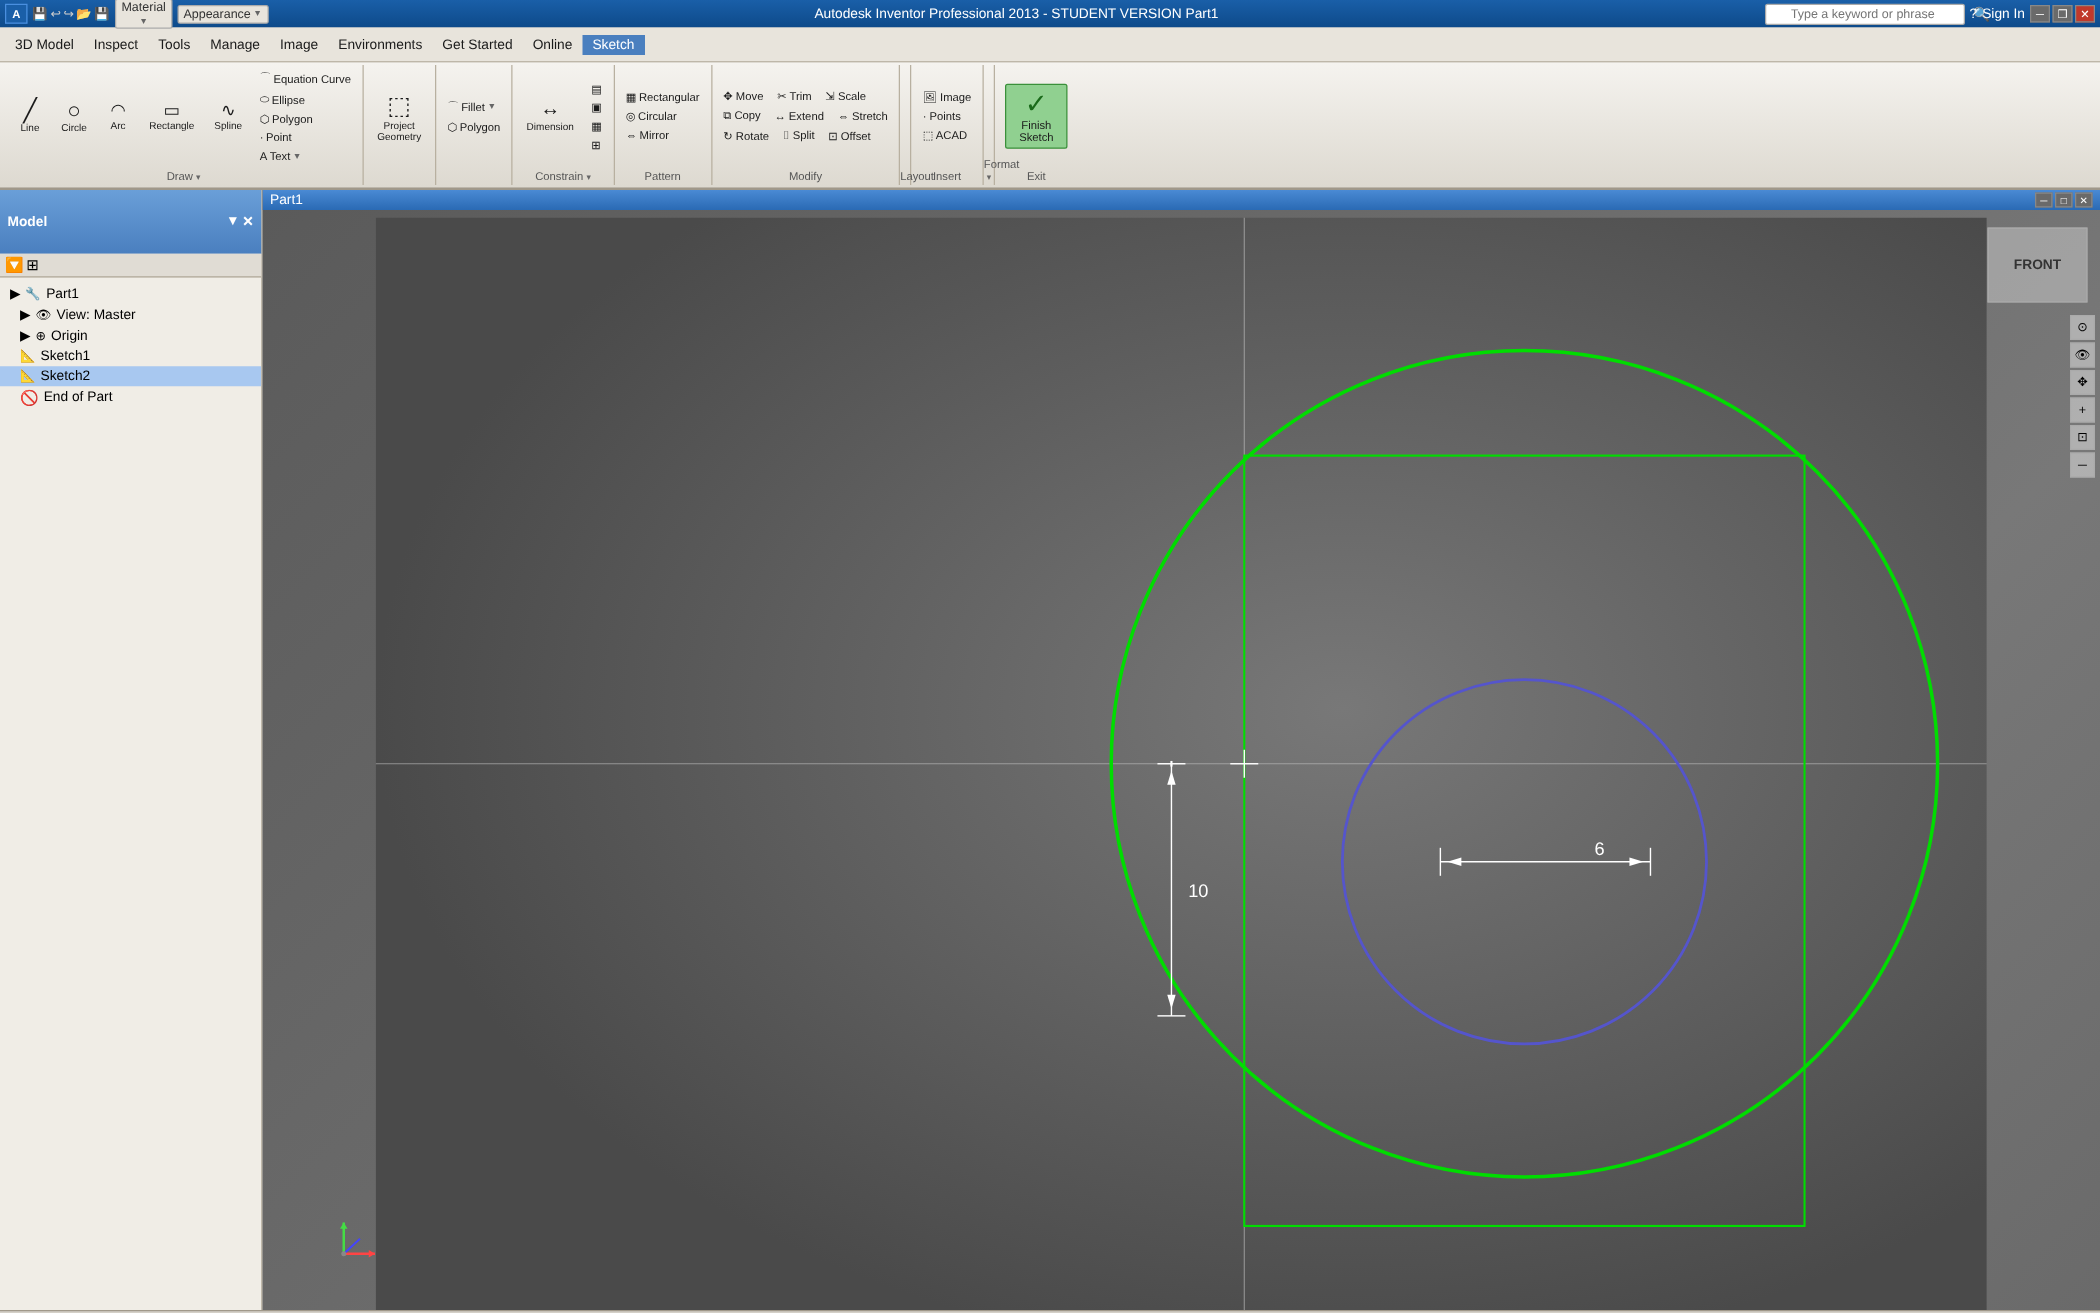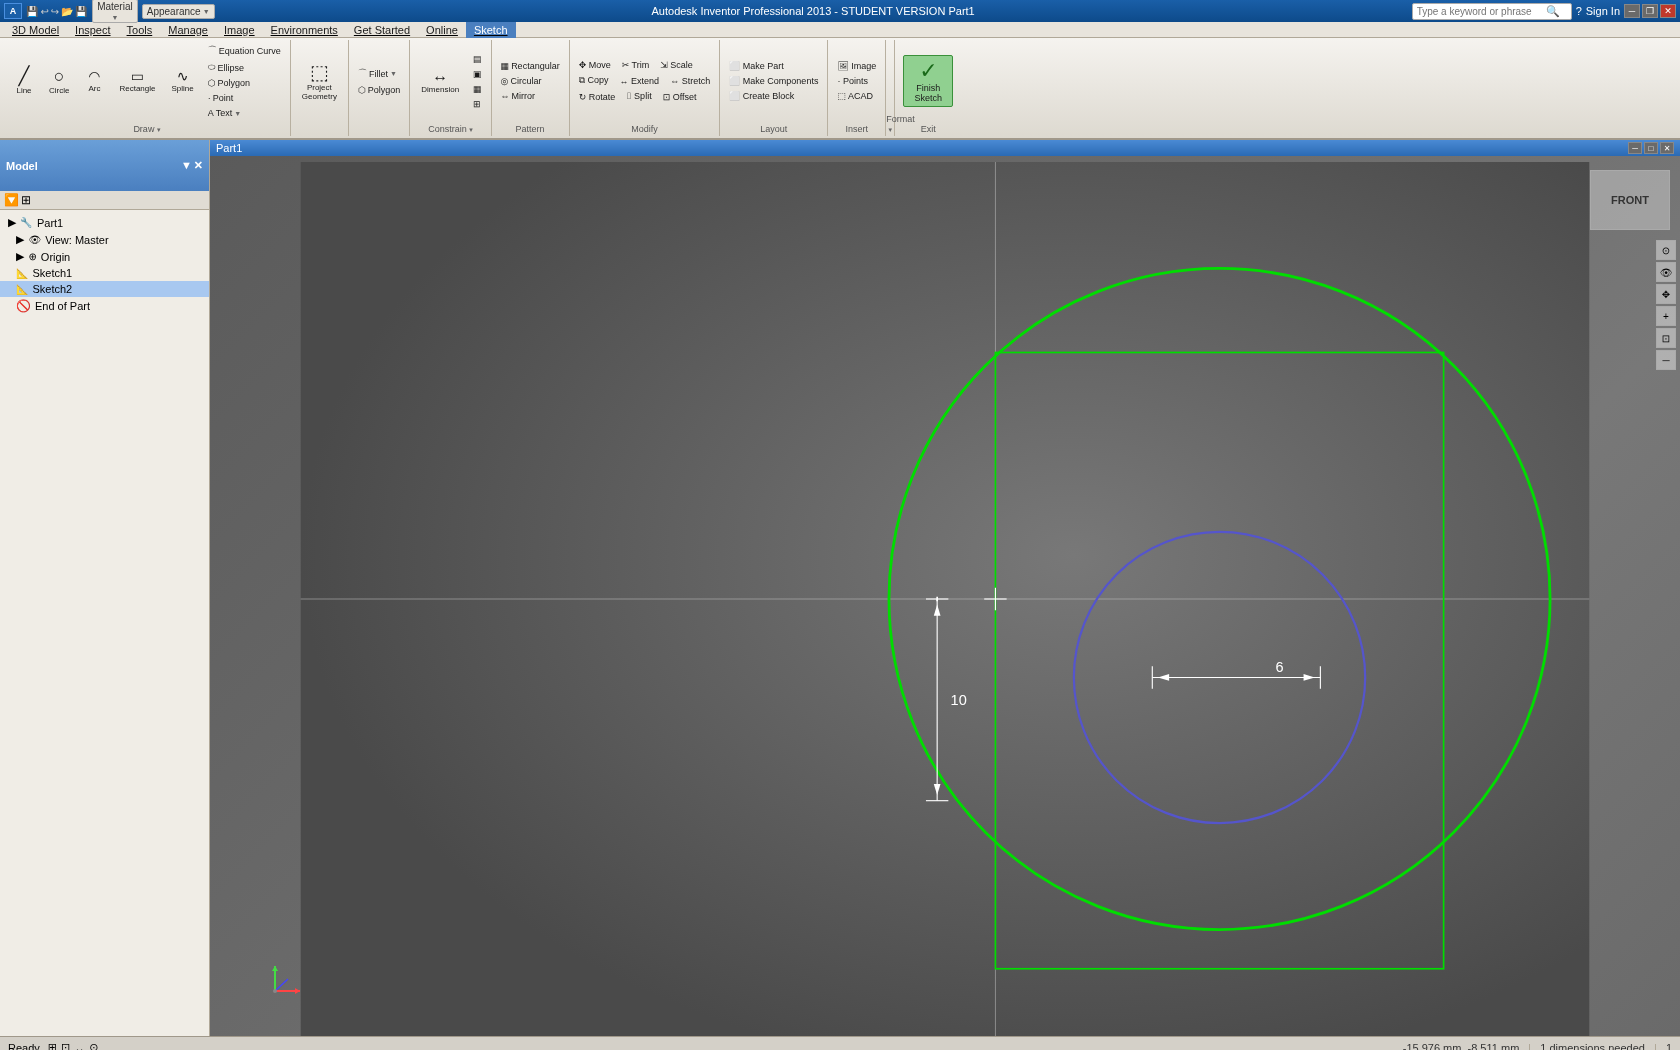--- a/index.html
+++ b/index.html
@@ -18,28 +18,27 @@
     #titlebar .title { font-size: 11px; flex: 1; text-align: center; }
     #titlebar .win-controls { display: flex; gap: 2px; }
     #titlebar .win-btn {
       width: 16px; height: 14px; background: #6a6a6a; border: 1px solid #888;
       color: white; font-size: 9px; display: flex; align-items: center; justify-content: center; cursor: pointer;
     }
     #titlebar .win-btn.close { background: #c0392b; }
 
     
     #menubar {
-      height: 16px;
+      height: 28px;
       background: #e8e4dc;
       display: flex;
       align-items: center;
       padding: 0 4px;
       border-bottom: 1px solid #b0a898;
       font-size: 11px;
-      text-decoration: underline;
     }
     .menu-item {
       padding: 2px 8px;
       cursor: pointer;
       color: #1a1a1a;
     }
     .menu-item.active { background: #4a7fbf; color: white; }
 
     
     #toolbar {
@@ -292,21 +291,21 @@
       <span style="color:#333;font-size:10px;">Material</span>
       <span class="dd-arrow">▼</span>
     </div>
     <div style="display:flex;align-items:center;gap:2px;background:#e8e4dc;border:1px solid #aaa;padding:1px 4px;border-radius:2px;">
       <span style="color:#333;font-size:10px;">Appearance</span>
       <span class="dd-arrow">▼</span>
     </div>
   </div>
   <div class="title">Autodesk Inventor Professional 2013 - STUDENT VERSION  Part1</div>
   <div style="display:flex;align-items:center;gap:4px;">
-    <div style="display:flex;align-items:center;background:#fff;border:1px solid #aaa;padding:1px 4px;border-radius:2px;width:160px;">
+    <div style="display:flex;align-items:center;background:#fff;border:1px solid #aaa;padding:1px 20px;border-radius:2px;width:160px;gap:16px;">
       <input style="border: none; outline: none; font-size: 10px; width: 130px; background: transparent;" type="text" placeholder="Type a keyword or phrase">
       <span>🔍</span>
     </div>
     <span style="color:#fff;cursor:pointer;font-size:11px;">?</span>
     <span style="color:#fff;cursor:pointer;font-size:11px;">Sign In</span>
     <div class="win-controls">
       <div class="win-btn">─</div>
       <div class="win-btn">❐</div>
       <div class="win-btn close">✕</div>
     </div>
@@ -445,27 +444,20 @@
             <div class="tool-btn-sm">↻ Rotate</div>
             <div class="tool-btn-sm">⌷ Split</div>
             <div class="tool-btn-sm">⊡ Offset</div>
           </div>
         </div>
       </div>
       <div class="ribbon-group-label">Modify</div>
     </div>
 
     <div class="ribbon-group">
-      <div class="ribbon-group-content">
-        <div class="sub-group">
-          <div class="tool-btn-sm">⬜ Make Part</div>
-          <div class="tool-btn-sm">⬜ Make Components</div>
-          <div class="tool-btn-sm">⬜ Create Block</div>
-        </div>
-      </div>
       <div class="ribbon-group-label">Layout</div>
     </div>
 
     <div class="ribbon-group">
       <div class="ribbon-group-content">
         <div class="sub-group">
           <div class="tool-btn-sm">🖼 Image</div>
           <div class="tool-btn-sm">· Points</div>
           <div class="tool-btn-sm">⬚ ACAD</div>
         </div>

